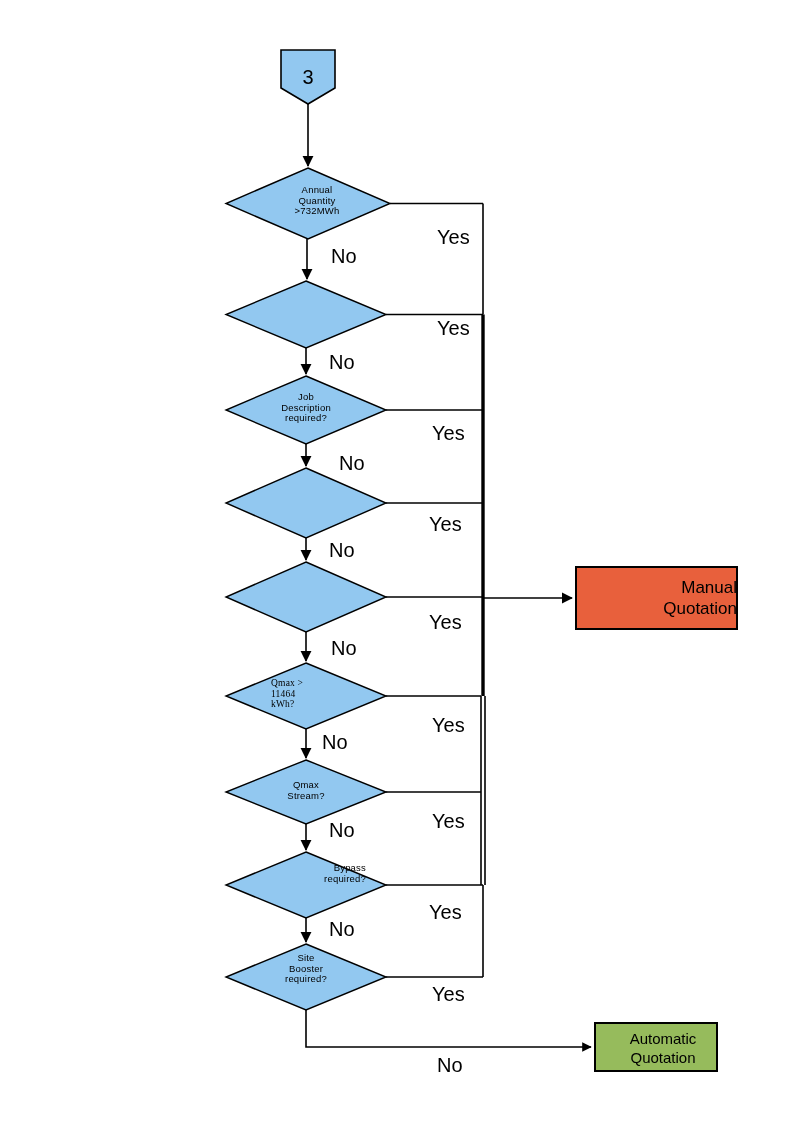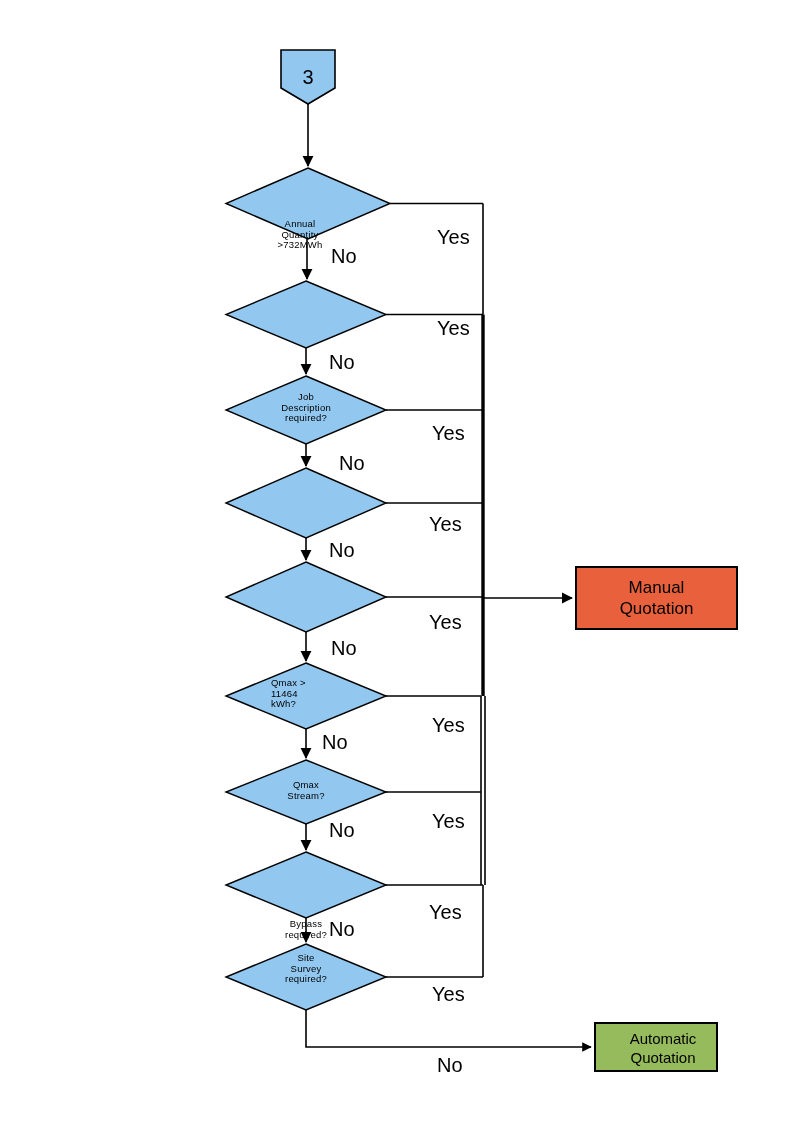--- a/index.html
+++ b/index.html
@@ -133,46 +133,46 @@
     <line x1="485" y1="696" x2="485" y2="885" stroke="#000000" stroke-width="1.6"></line>
     <line x1="483" y1="885" x2="483" y2="977" stroke="#000000" stroke-width="1.6"></line>
 
     <line x1="483" y1="598" x2="572" y2="598" stroke="#000000" stroke-width="1.6" marker-end="url(#arrow)"></line>
 
     <path d="M 306 1010 L 306 1047 L 591 1047" fill="none" stroke="#000000" stroke-width="1.6" marker-end="url(#arrowsm)"></path>
   </svg>
 
   <div class="node-text connector-text" style="left:281px; top:66px; width:54px;">3</div>
 
-  <div class="node-text diamond-text" style="left:240px; top:185px; width:120px;margin-top:34px;">Annual
+  <div class="node-text diamond-text" style="left:257px; top:185px; width:120px;">Annual
 Quantity
 &gt;732MWh</div>
 
 
   <div class="node-text diamond-text" style="left:246px; top:392px; width:120px;">Job
 Description
 required?</div>
 
 
 
-  <div class="node-text diamond-text" style="left:271px; top:678px; width:80px; text-align:left;">Qmax &gt;
+  <div class="node-text diamond-text" style="left:271px; top:678px; width:80px; text-align:left;font-family:Liberation Serif, serif;">Qmax &gt;
 11464
 kWh?</div>
 
   <div class="node-text diamond-text" style="left:246px; top:780px; width:120px;">Qmax
 Stream?</div>
 
-  <div class="node-text diamond-text" style="left:246px; top:919px; width:120px;">Bypass
+  <div class="node-text diamond-text" style="left:246px; top:863px; width:120px;text-align:right;">Bypass
 required?</div>
 
   <div class="node-text diamond-text" style="left:246px; top:953px; width:120px;">Site
-Survey
+Booster
 required?</div>
 
-  <div class="node-text result-text" style="left:576px; top:577px; width:161px;">Manual
+  <div class="node-text result-text" style="left:576px; top:577px; width:161px;text-align:right;">Manual
 Quotation</div>
 
   <div class="node-text result-text" style="left:595px; top:1030px; width:136px; font-size:15px;">Automatic
 Quotation</div>
 
   <div class="edge-label" style="left:331px; top:245px;">No</div>
   <div class="edge-label" style="left:329px; top:351px;">No</div>
   <div class="edge-label" style="left:339px; top:452px;">No</div>
   <div class="edge-label" style="left:329px; top:539px;">No</div>
   <div class="edge-label" style="left:331px; top:637px;">No</div>

